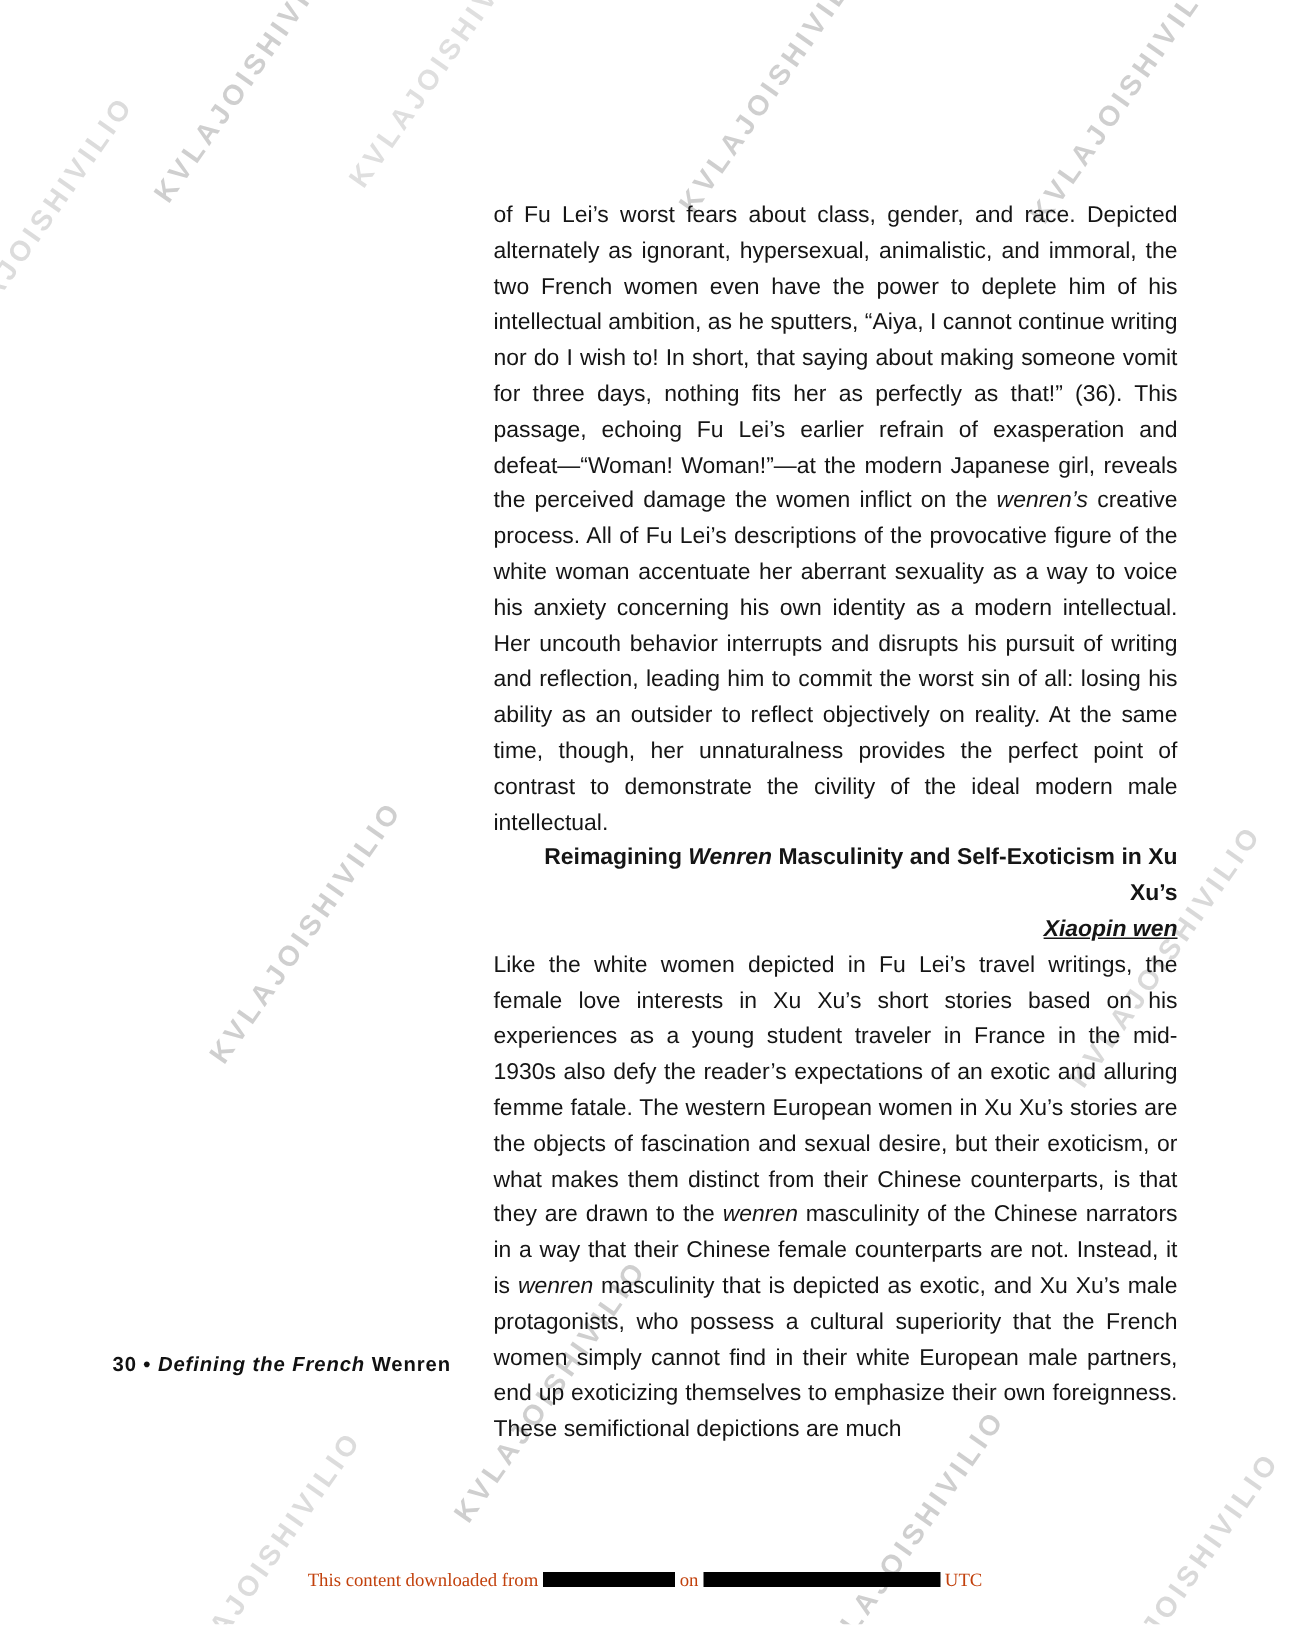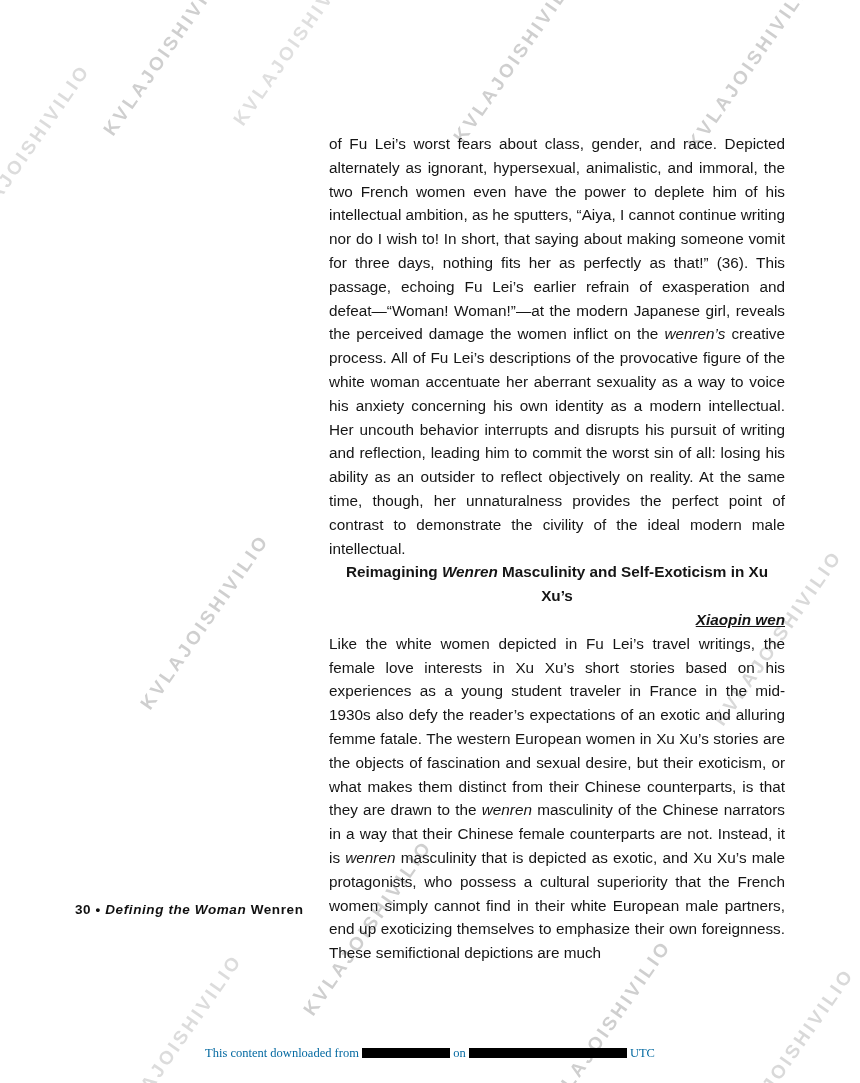--- a/index.html
+++ b/index.html
@@ -39,21 +39,21 @@
     position:absolute;
     left:329px; top:132px;
     width:456px;
     font-size:15.3px;
     line-height:23.8px;
     text-align:justify;
   }
   .text-col p { margin:0; }
   .section-heading {
     font-weight:bold;
-    text-align:center;
+    text-align:right;
     margin-top:19px;
   }
   .section-heading-line2 {
     font-weight:bold;
     text-align:right;
     margin-bottom:3px;
     text-decoration:underline;
   }
   .para2 { margin-top:2px; }
 
@@ -67,21 +67,21 @@
   }
 
   .jstor-footer {
     position:absolute;
     left:0; right:0;
     top:1046px;
     text-align:center;
     font-family:"Liberation Serif", serif;
     font-size:12.5px;
     line-height:15px;
-    color:#0369a1;
+    color:#c2410c;
   }
   .redact {
     display:inline-block;
     height:10px;
     background:#000;
     transform:translateY(1px);
   }
 </style>
 </head>
 <body>
@@ -100,19 +100,19 @@
   <div class="wm wm-10">KVLAJOISHIVILIO</div>
   <div class="wm wm-11">KVLAJOISHIVILIO</div>
 
   <div class="text-col">
     <p><span>of Fu Lei’s worst fears about class, gender, and race. Depicted alternately as ignorant, hypersexual, animalistic, and immoral, the two French women even have the power to deplete him of his intellectual ambition, as he sputters, “Aiya, I cannot continue writing nor do I wish to! In short, that saying about making someone vomit for three days, nothing fits her as perfectly as that!” (36). This passage, echoing Fu Lei’s earlier refrain of exasperation and defeat—“Woman! Woman!”—at the modern Japanese girl, reveals the perceived damage the women inflict on the </span><span style="font-style: italic;">wenren’s</span><span> creative process. All of Fu Lei’s descriptions of the provocative figure of the white woman accentuate her aberrant sexuality as a way to voice his anxiety concerning his own identity as a modern intellectual. Her uncouth behavior interrupts and disrupts his pursuit of writing and reflection, leading him to commit the worst sin of all: losing his ability as an outsider to reflect objectively on reality. At the same time, though, her unnaturalness provides the perfect point of contrast to demonstrate the civility of the ideal modern male intellectual.</span></p>
     <p class="section-heading"><span>Reimagining </span><span style="font-style: italic;">Wenren</span><span> Masculinity and Self-Exoticism in Xu Xu’s</span></p>
     <p class="section-heading-line2"><span style="font-style: italic;">Xiaopin wen</span></p>
     <p class="para2"><span>Like the white women depicted in Fu Lei’s travel writings, the female love interests in Xu Xu’s short stories based on his experiences as a young student traveler in France in the mid-1930s also defy the reader’s expectations of an exotic and alluring femme fatale. The western European women in Xu Xu’s stories are the objects of fascination and sexual desire, but their exoticism, or what makes them distinct from their Chinese counterparts, is that they are drawn to the </span><span style="font-style: italic;">wenren</span><span> masculinity of the Chinese narrators in a way that their Chinese female counterparts are not. Instead, it is </span><span style="font-style: italic;">wenren</span><span> masculinity that is depicted as exotic, and Xu Xu’s male protagonists, who possess a cultural superiority that the French women simply cannot find in their white European male partners, end up exoticizing themselves to emphasize their own foreignness. These semifictional depictions are much</span></p>
   </div>
 
-  <div class="running-footer"><span>30 • </span><span style="font-style: italic;">Defining the Woman </span><span>Wenren</span></div>
+  <div class="running-footer"><span>30 • </span><span style="font-style: italic;">Defining the French </span><span>Wenren</span></div>
 
   <div class="jstor-footer">
     <div><span>This content downloaded from </span><span class="redact" style="width: 88px;"></span><span> on </span><span class="redact" style="width: 158px;"></span><span> UTC</span></div>
   </div>
 
 </div>
 
 </body></html>

